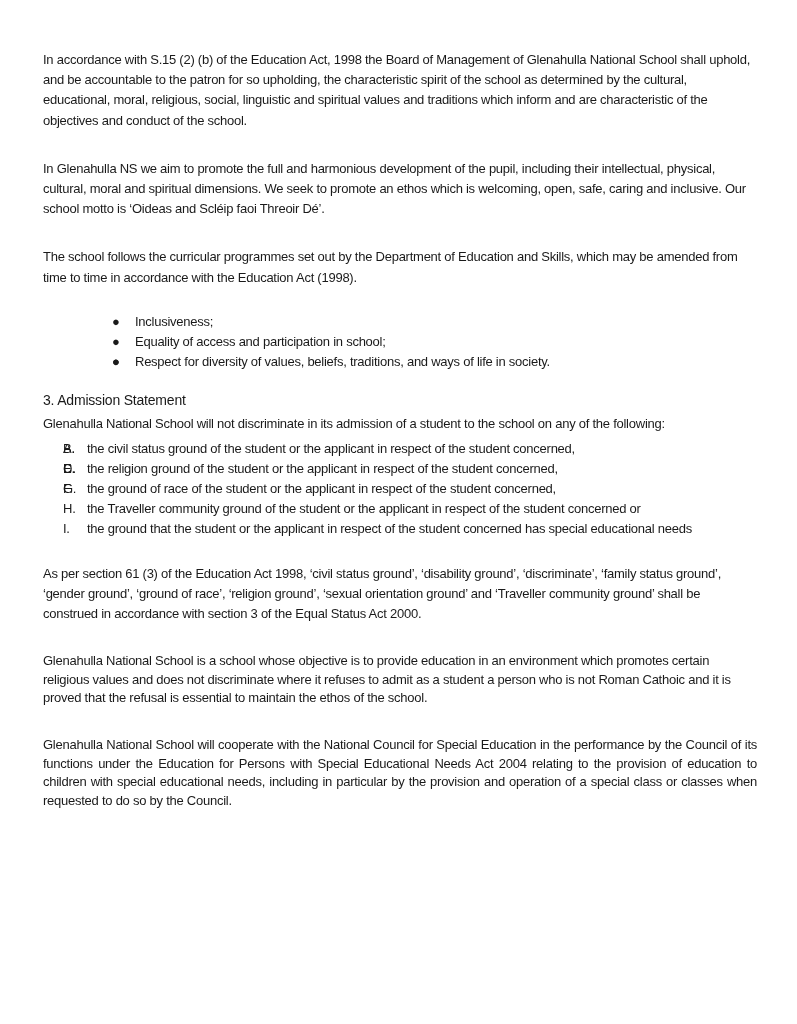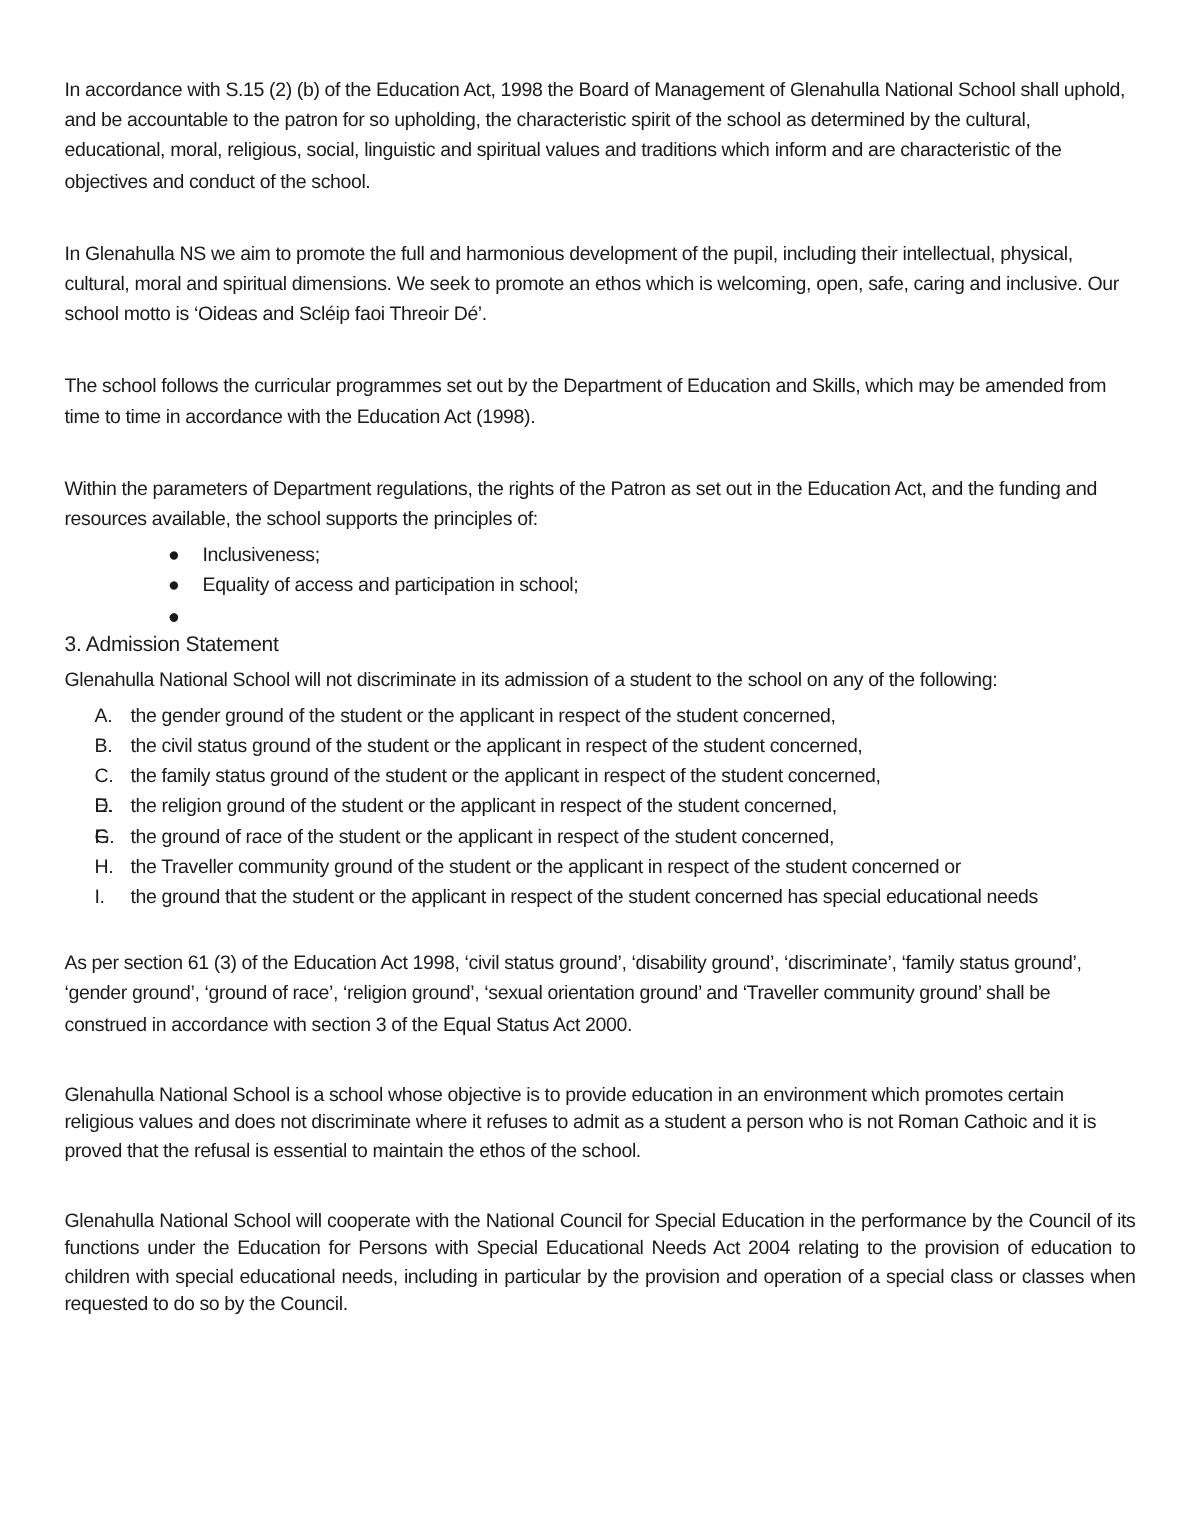--- a/index.html
+++ b/index.html
@@ -77,45 +77,45 @@
 
   <p>In accordance with S.15 (2) (b) of the Education Act, 1998 the Board of Management of Glenahulla National School shall uphold, and be accountable to the patron for so upholding, the characteristic spirit of the school as determined by the cultural, educational, moral, religious, social, linguistic and spiritual values and traditions which inform and are characteristic of the objectives and conduct of the school.</p>
   <div class="gap"></div>
 
   <p>In Glenahulla NS we aim to promote the full and harmonious development of the pupil, including their intellectual, physical, cultural, moral and spiritual dimensions. We seek to promote an ethos which is welcoming, open, safe, caring and inclusive. Our school motto is ‘Oideas and Scléip faoi Threoir Dé’.</p>
   <div class="gap"></div>
 
   <p>The school follows the curricular programmes set out by the Department of Education and Skills, which may be amended from time to time in accordance with the Education Act (1998).</p>
   <div class="gap"></div>
 
-  <p>Within the parameters of Department regulations, the rights of the Patron as set out in the Education Act, and the funding and resources available, the school supports the principles of:</p>
   <ul class="bullets">
     <li>
       <span class="bullet">●</span>
       <span>Inclusiveness;</span>
     </li>
     <li>
       <span class="bullet">●</span>
       <span>Equality of access and participation in school;</span>
     </li>
     <li>
       <span class="bullet">●</span>
     </li>
     <li>
       <span class="bullet">●</span>
+      <span>Respect for diversity of values, beliefs, traditions, and ways of life in society.</span>
     </li>
   </ul>
   <div class="gap-sm"></div>
 
   <p class="heading">3. Admission Statement</p>
   <p>Glenahulla National School will not discriminate in its admission of a student to the school on any of the following:</p>
   <ol class="lettered">
-    <li><span class="lbl">A.</span><span>the gender ground of the student or the applicant in respect of the student  concerned,</span></li>
+    <li><span class="lbl">A.</span></li>
     <li><span class="lbl">B.</span><span>the civil status ground of the student or the applicant in respect of the student concerned,</span></li>
-    <li><span class="lbl">C.</span><span>the family status ground of the student or the applicant in respect of the student concerned,</span></li>
+    <li><span class="lbl">C.</span></li>
     <li><span class="lbl">D.</span></li>
     <li><span class="lbl">E.</span><span>the religion ground of the student or the applicant in respect of the student concerned,</span></li>
     <li><span class="lbl">F.</span></li>
     <li><span class="lbl">G.</span><span>the ground of race of the student or the applicant in respect of the student concerned,</span></li>
     <li><span class="lbl">H.</span><span>the Traveller community ground of the student or the applicant in respect of the student concerned or</span></li>
     <li><span class="lbl">I.</span><span>the ground that the student or the applicant in respect of the student concerned has special educational needs</span></li>
   </ol>
   <div class="gap"></div>
 
   <p>As per section 61 (3) of the Education Act 1998, ‘civil status ground’, ‘disability ground’, ‘discriminate’, ‘family status ground’, ‘gender ground’, ‘ground of race’, ‘religion ground’, ‘sexual orientation ground’ and ‘Traveller community ground’ shall be construed in accordance with section 3 of the Equal Status Act 2000.</p>

